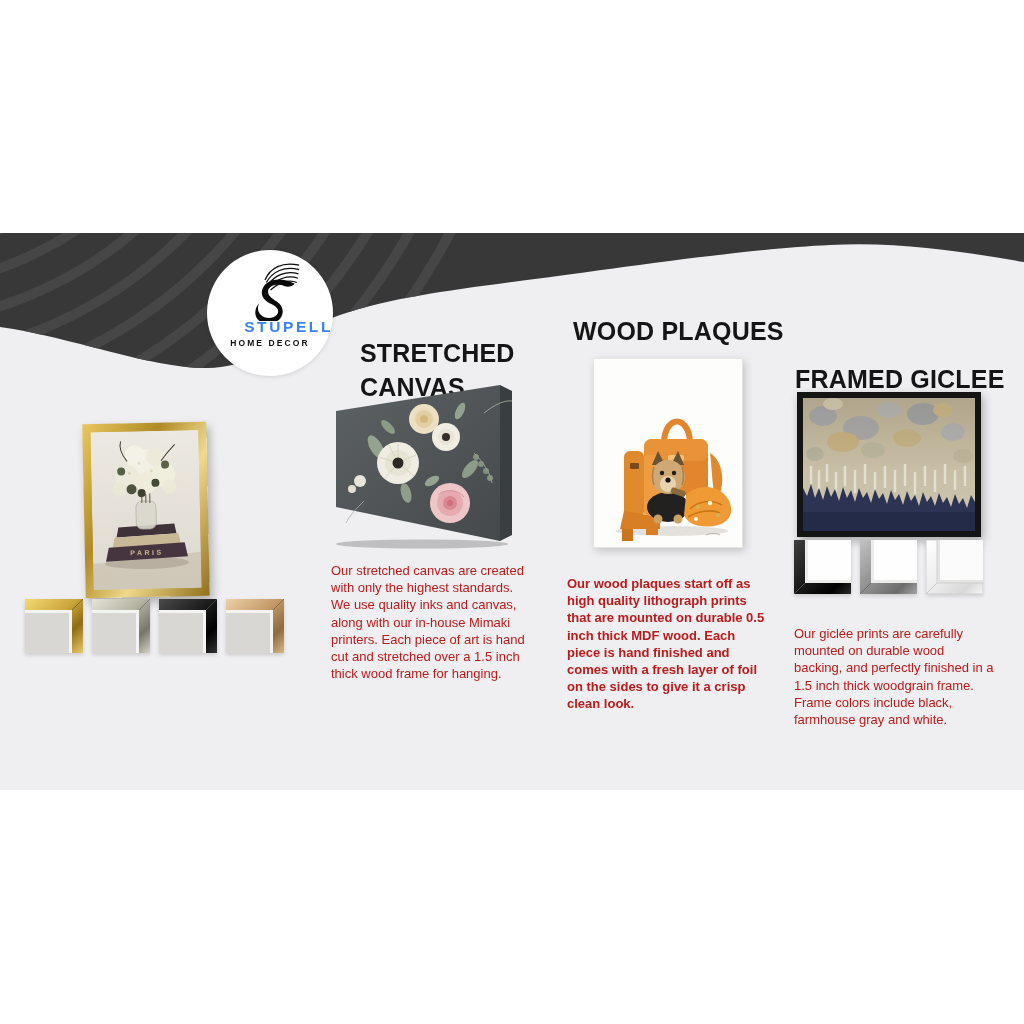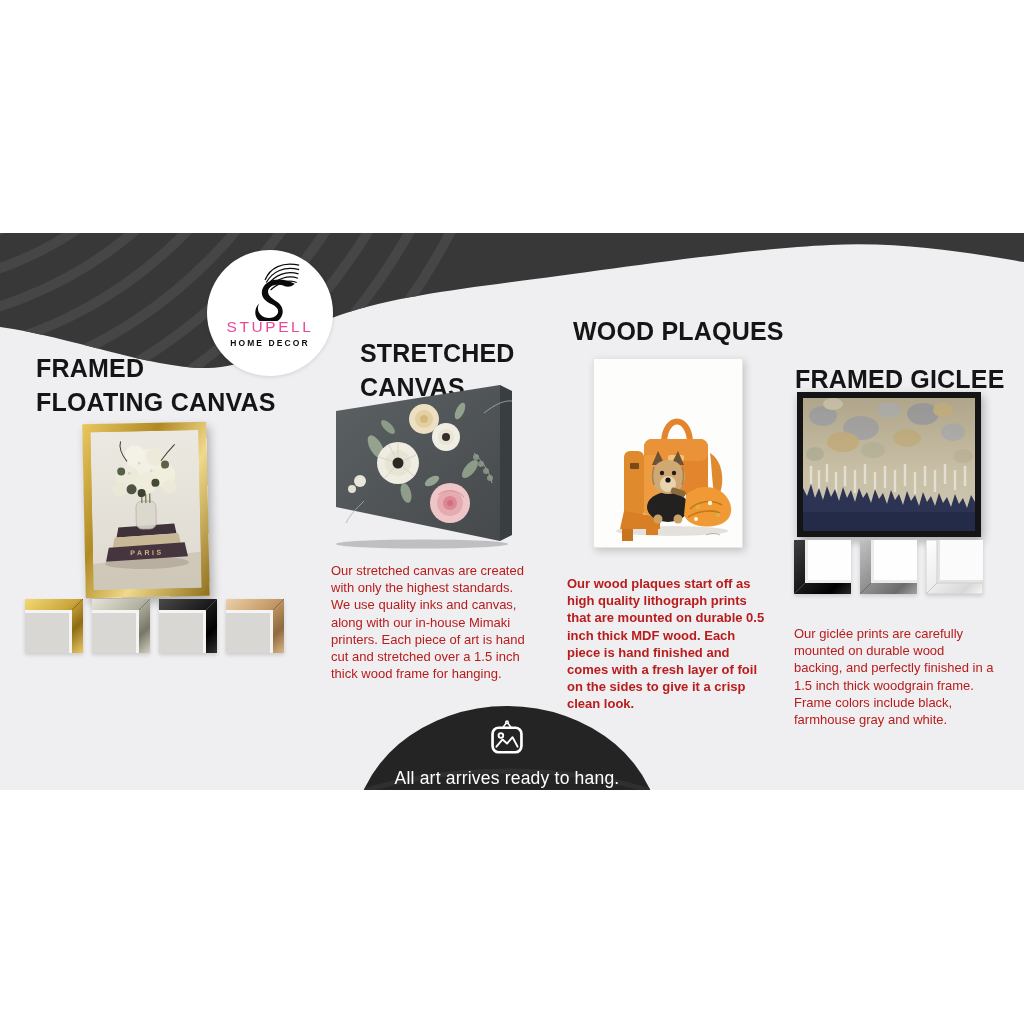--- a/index.html
+++ b/index.html
@@ -4,21 +4,21 @@
 <style>
   html,body{margin:0;padding:0;background:#fff;}
   .poster{position:relative;width:1024px;height:1024px;background:#ffffff;overflow:hidden;
           font-family:"Liberation Sans",sans-serif;-webkit-font-smoothing:antialiased;}
   .content{position:absolute;left:0;top:233px;width:1024px;height:557px;background:#efeef0;overflow:hidden;}
   .band{position:absolute;left:0;top:0;display:block;}
   
   .logo{position:absolute;left:207px;top:17px;width:126px;height:126px;background:#fff;border-radius:50%;
         text-align:center;box-shadow:0 1px 4px rgba(0,0,0,.12);}
   .logo svg{display:block;margin:9px auto 0;}
-  .brand-name{font-size:15.5px;font-weight:400;letter-spacing:2.6px;color:#ec4899;margin-top:-3px;}
+  .brand-name{font-size:15.5px;font-weight:700;letter-spacing:2.6px;color:#3b82f6;margin-top:-3px;text-align:right;}
   .brand-tag{font-size:8.5px;font-weight:600;letter-spacing:2.1px;color:#101010;margin-top:2px;}
   
   .sec-title{position:absolute;margin:0;font-size:25px;line-height:34px;font-weight:800;color:#151515;
              letter-spacing:.2px;white-space:pre-line;}
   .sec-copy{position:absolute;margin:0;font-size:13px;line-height:17.2px;color:#b91c1c;letter-spacing:0;}
   
   .art1{position:absolute;left:84px;top:190px;width:108px;height:158px;padding:8px;
         background:linear-gradient(120deg,#e9c75f,#b08a24 35%,#f0d98c 62%,#8f701c);
         box-shadow:3px 5px 10px rgba(0,0,0,.28);transform:rotate(-1.2deg);}
   .art1 svg{display:block;}
@@ -77,22 +77,20 @@
           <path d="M96,24 C76,18 58,26 46,42"></path>
           <path d="M95,31 C79,25 61,32 48,46"></path>
           <path d="M93,38 C81,32 64,38 51,50"></path>
         </g>
         <path fill="#0a0a0a" d="M90,40 C68,28 44,32 38,48 C33,61 44,69 53,73 C62,77 66,84 61,90 C55,97 42,97 35,90 C30,85 29,78 33,71 C24,80 24,93 33,100 C43,108 60,105 67,95 C74,85 70,74 60,68 C51,62 46,58 47,51 C49,42 62,39 74,44 C80,46 86,44 90,40 Z"></path>
       </svg>
       <div class="brand-name">STUPELL</div>
       <div class="brand-tag">HOME DECOR</div>
     </div>
 
-    <h2 class="sec-title" style="left:36px;top:118px;">FRAMED
-FLOATING CANVAS</h2>
     <div class="art1">
       <svg width="108" height="158" viewBox="0 0 108 158">
         <defs>
             <linearGradient id="cv1" x1="0" y1="0" x2="0" y2="1">
           <stop offset="0" stop-color="#ece9e2"></stop>
               <stop offset="1" stop-color="#ddd9cf"></stop>
             </linearGradient>
           </defs>
         <rect width="108" height="158" fill="url(#cv1)"></rect>
         <polygon points="0,132 108,122 108,158 0,158" fill="#c3b8a4" opacity=".55"></polygon>
@@ -378,34 +376,15 @@
             </defs>
           <rect x="11" y="0" width="46" height="43" fill="#fbfbfb"></rect>
           <path d="M12.5,0 V41.5 H57" stroke="#e4e4e2" stroke-width="3" fill="none"></path>
           <path d="M0,0 V54 H57 V43 H11 V0 Z" fill="url(#h3)" stroke="#cfcfcf" stroke-width="1"></path>
           <path d="M11,43 L0,54" stroke="rgba(0,0,0,.15)" stroke-width="1"></path>
         </svg>
       </div>
     </div>
     <p class="sec-copy" style="left:794px;top:392px;width:200px;">Our giclée prints are carefully mounted on durable wood backing, and perfectly finished in a 1.5 inch thick woodgrain frame. Frame colors include black, farmhouse gray and white.</p>
 
-    <div class="dome">
-      <svg class="swirls" width="306" height="130" viewBox="0 0 306 130">
-        <g fill="none" stroke="#2f2f2f" stroke-width="5">
-          <path d="M-10,118 C70,78 236,78 316,118"></path>
-          <path d="M-10,92 C80,56 226,56 316,92"></path>
-          <path d="M20,130 C100,100 206,100 286,130"></path>
-        </g>
-      </svg>
-      <svg class="ficon" width="46" height="40" viewBox="0 0 40 36">
-        <g stroke="#ffffff" fill="none" stroke-linecap="round" stroke-linejoin="round">
-          <circle cx="20" cy="2" r="1.1" stroke-width="1.4"></circle>
-          <path d="M19,3 L16.5,6.5 M21,3 L23.5,6.5" stroke-width="1.4"></path>
-          <rect x="7" y="7" width="26" height="22" rx="5.5" stroke-width="2.4"></rect>
-          <circle cx="14.5" cy="14" r="2.1" stroke-width="1.7"></circle>
-          <path d="M10.5,24 L16,17.5 L20,21.2 L25,15.5 L29.5,24" stroke-width="1.7"></path>
-        </g>
-      </svg>
-      <div class="dome-text">All art arrives ready to hang.</div>
-    </div>
 
   </div>
 </div>
 
 </body></html>

